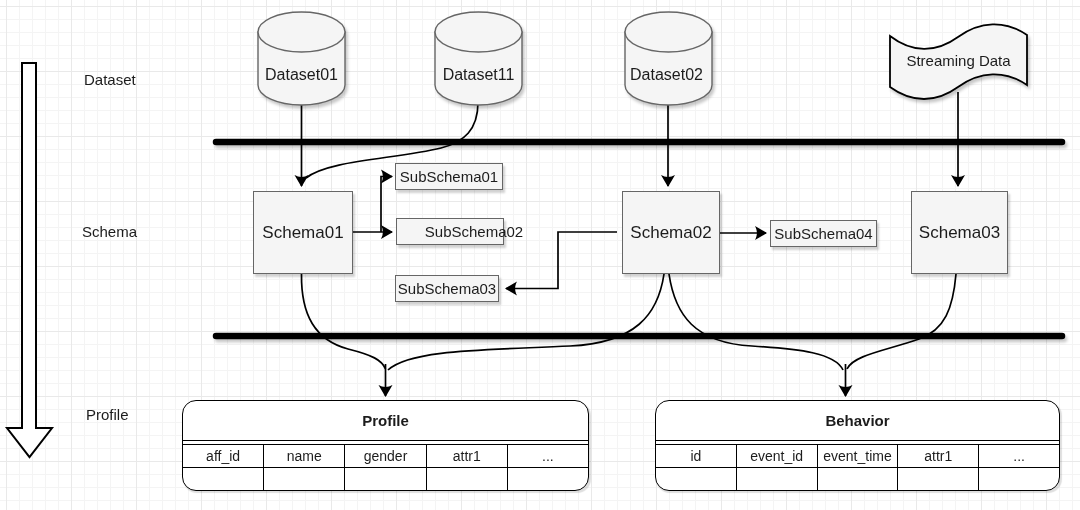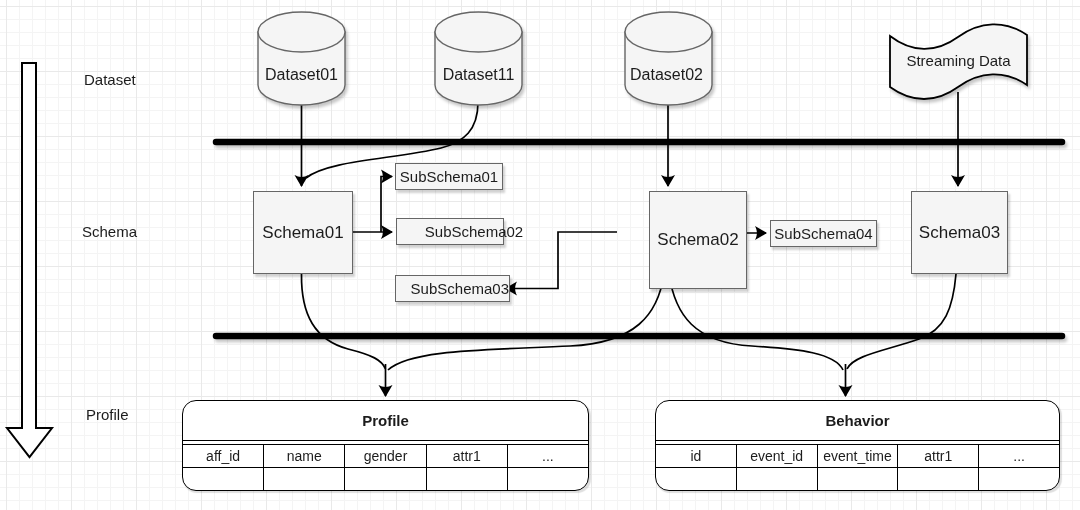--- a/index.html
+++ b/index.html
@@ -124,34 +124,34 @@
   <div class="lane-label" style="left:86px;top:406px;">Profile</div>
 
   <div class="node-label" style="left:258px;top:66px;width:87px;">Dataset01</div>
   <div class="node-label" style="left:435px;top:66px;width:87px;">Dataset11</div>
   <div class="node-label" style="left:625px;top:66px;width:83px;">Dataset02</div>
   <div class="node-label" style="left:890px;top:52px;width:137px;font-size:15px;">Streaming Data</div>
 
   <div class="schema-box" style="left:253px;top:191px;width:100px;height:83px;">
     <span>Schema01</span>
   </div>
-  <div class="schema-box" style="left:649px;top:191px;width:98px;height:98px;">
+  <div class="schema-box" style="left:622px;top:191px;width:98px;height:83px;">
     <span>Schema02</span>
   </div>
   <div class="schema-box" style="left:911px;top:191px;width:97px;height:83px;">
     <span>Schema03</span>
   </div>
 
   <div class="subschema-box" style="left:395px;top:163px;width:108px;height:27px;">
     <span>SubSchema01</span>
   </div>
   <div class="subschema-box" style="left:396px;top:218px;width:108px;height:27px;padding-left:48px;">
     <span>SubSchema02</span>
   </div>
-  <div class="subschema-box" style="left:395px;top:275px;width:115px;height:27px;justify-content:flex-end;">
+  <div class="subschema-box" style="left:395px;top:275px;width:104px;height:27px;">
     <span>SubSchema03</span>
   </div>
   <div class="subschema-box" style="left:770px;top:220px;width:107px;height:27px;">
     <span>SubSchema04</span>
   </div>
 
   <div class="dtable" style="left:182px;top:400px;width:407px;">
     <div class="t-title">Profile</div>
     <div class="t-gap"></div>
     <div class="t-cols">

